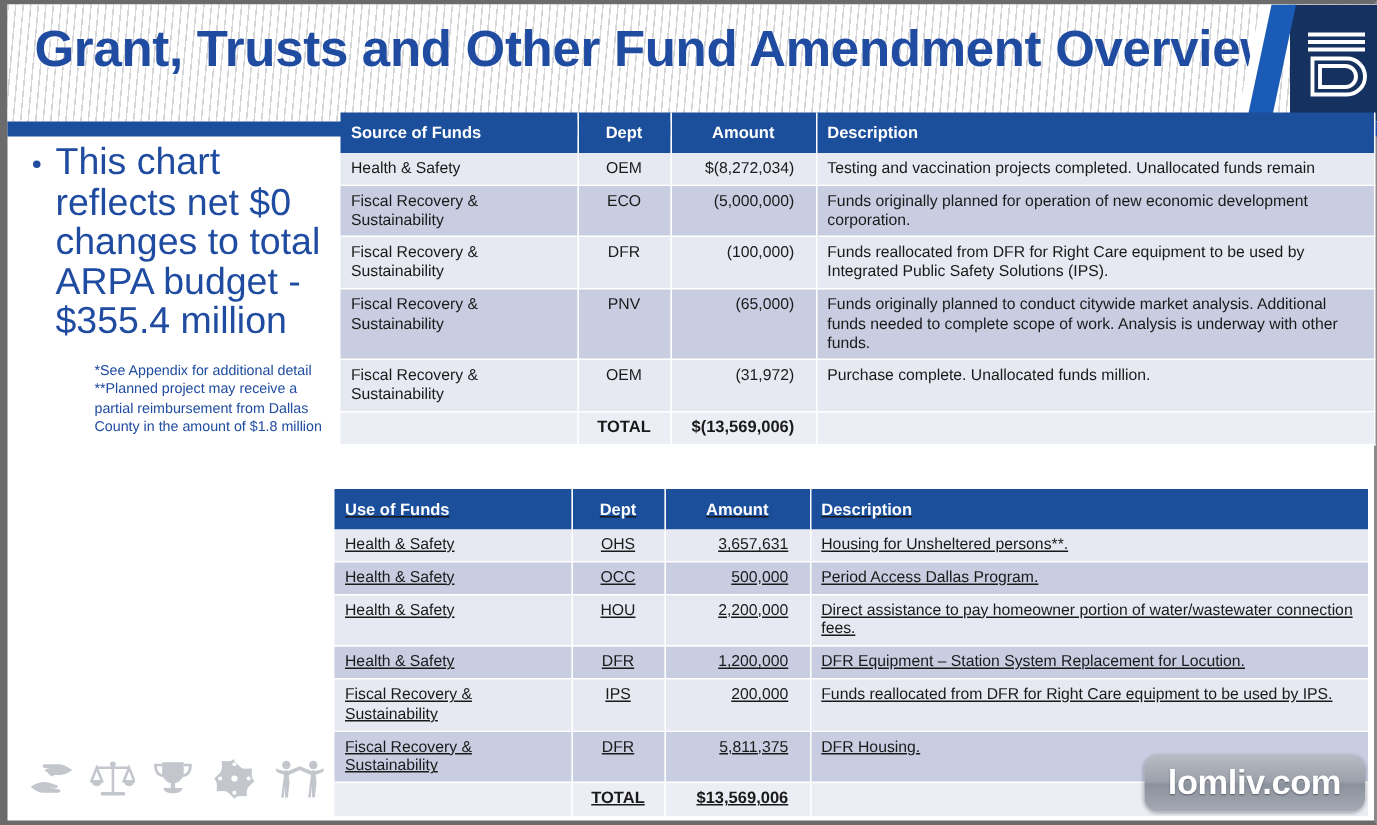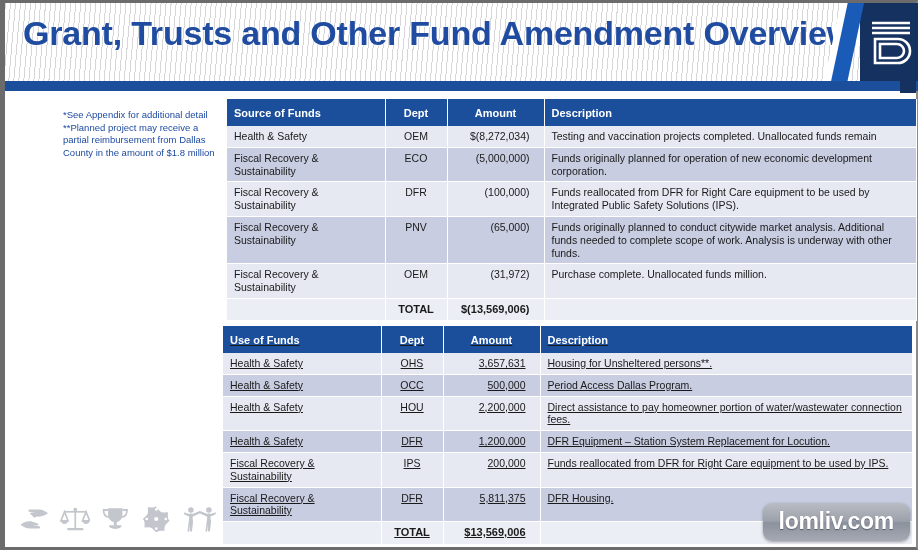--- a/index.html
+++ b/index.html
@@ -105,21 +105,21 @@
   .tbl tr.odd td{background:#e6e8f2;}
   .tbl tr.even td{background:#c8cde1;}
   .tbl tr.total td{background:#eceef5;font-weight:bold;font-size:11px;}
   .tbl tr.total td.blank{background:#eceef5;}
 
   .col-a{width:158px;}
   .col-b{width:62px;}
   .col-c{width:97px;}
   .col-d{width:372px;}
 
-  #table-source{left:222px;top:96px;width:689px;}
+  #table-source{left:222px;top:72px;width:689px;}
   #table-use{left:218px;top:323px;width:689px;text-decoration:underline;}
 
   
   .watermark{
     position:absolute;right:6px;bottom:6px;
     padding:5px 16px 6px 16px;border-radius:9px;
     background:linear-gradient(180deg,#b9bcc4 0%,#9ba0aa 48%,#8c929d 52%,#a4a9b3 100%);
     box-shadow:0 1px 3px rgba(0,0,0,.35);
     font-size:23px;font-weight:bold;color:#ffffff;letter-spacing:-.3px;
     text-shadow:0 1px 1px rgba(70,70,80,.75);
@@ -145,20 +145,21 @@
           <path d="M12 27 H29 A7 7 0 0 1 29 41 H12 Z"></path>
         </g>
       </svg>
     </div>
   </div>
   <div class="blue-rule"></div>
   <div class="blue-rule-cap"></div>
 
   <div class="left-col">
     <ul class="bullets">
+      <li>This chart reflects net $0 changes to total ARPA budget - $355.4 million</li>
     </ul>
     <div class="footnotes">
       <div>*See Appendix for additional detail</div>
       <div>**Planned project may receive a partial reimbursement from Dallas County in the amount of $1.8 million</div>
     </div>
   </div>
 
   <div class="icon-strip">
     <svg width="34" height="30" viewBox="0 0 34 30">
       <g fill="#c3c6cc">

